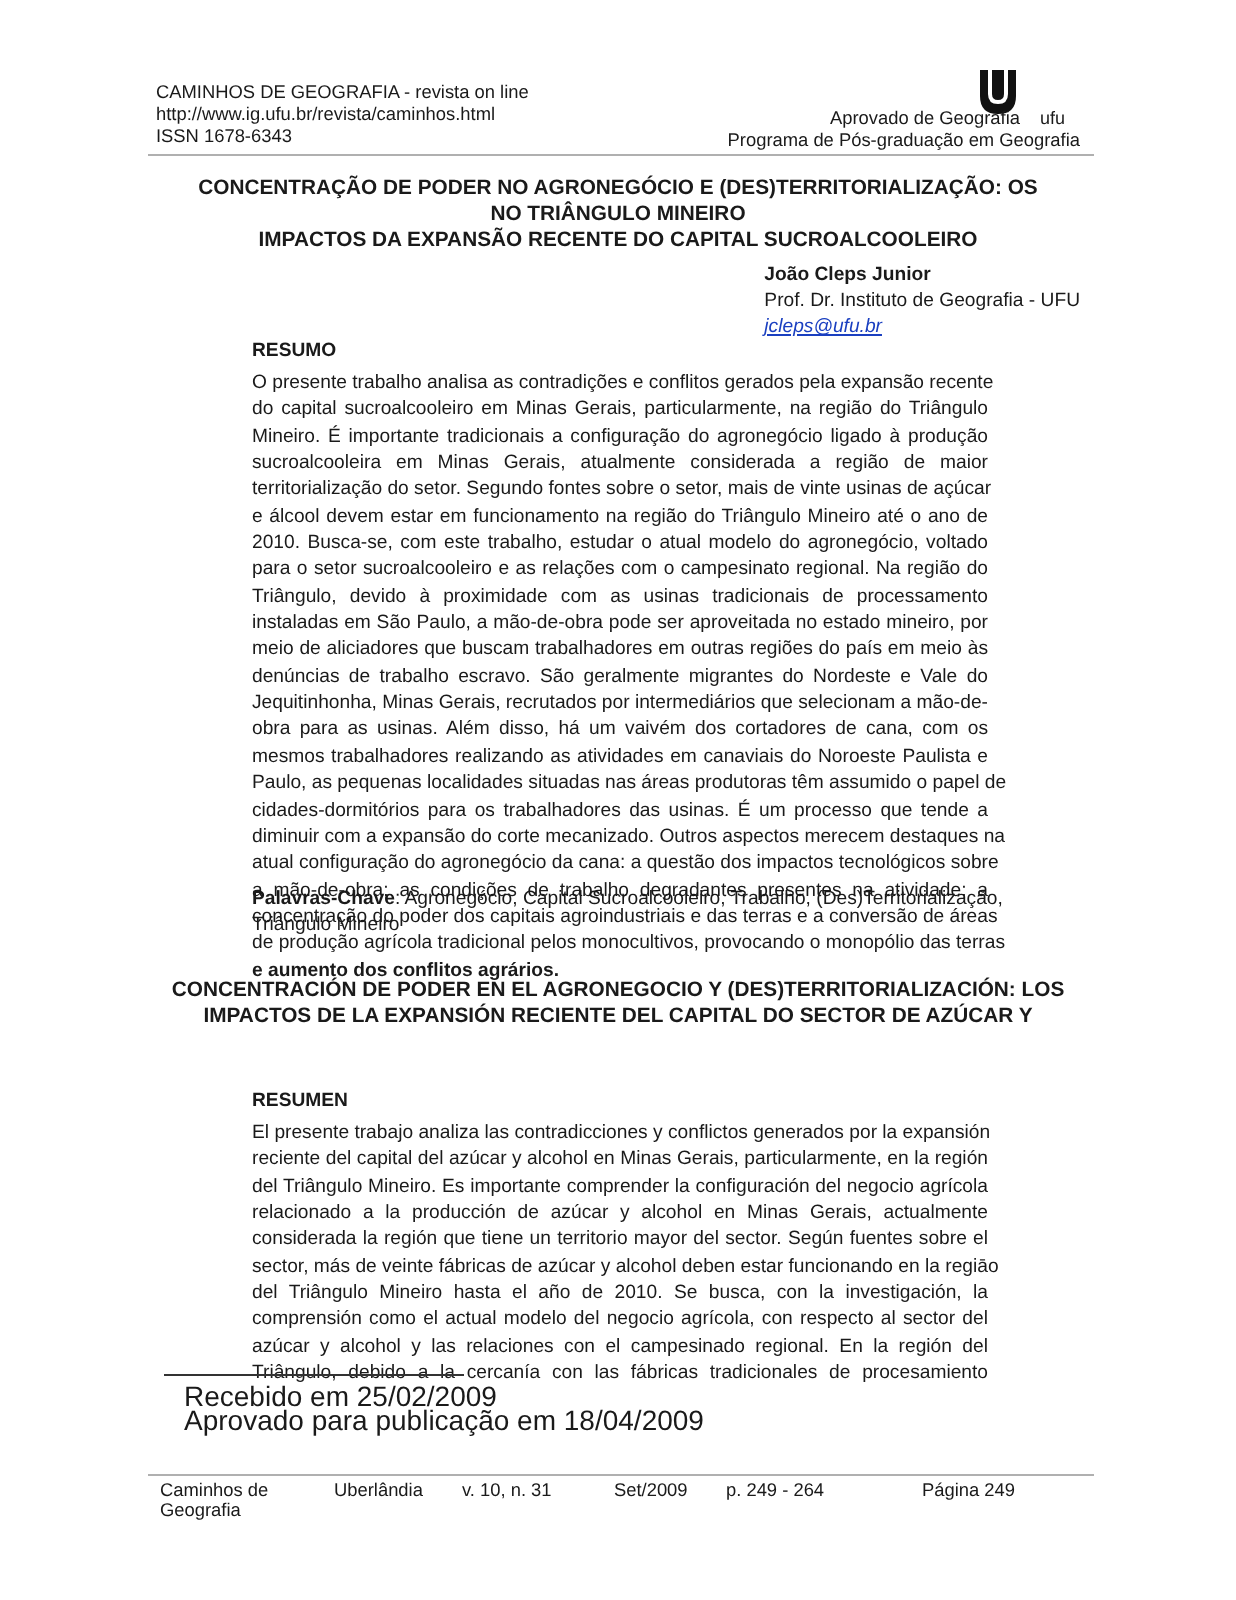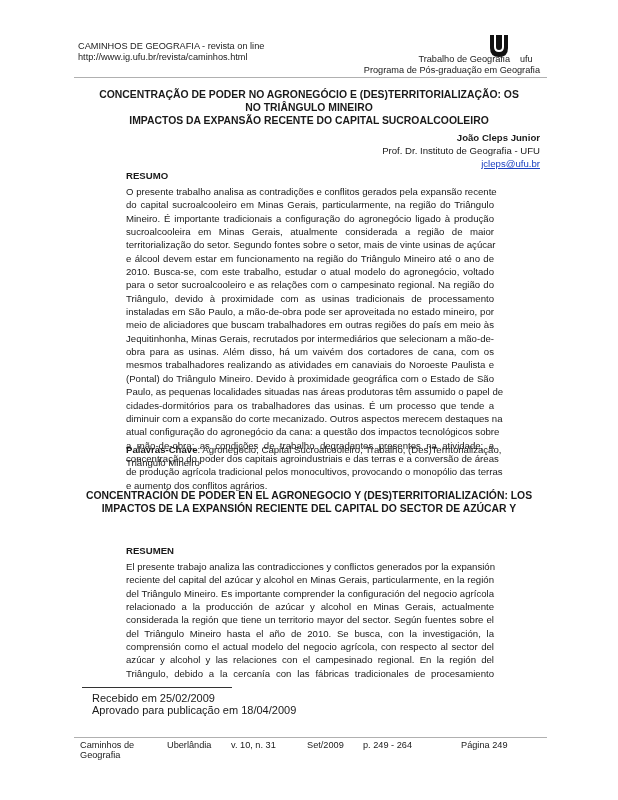--- a/index.html
+++ b/index.html
@@ -4,47 +4,48 @@
 <style>
   html,body{margin:0;padding:0;background:#fff;}
   body{width:618px;height:800px;position:relative;overflow:hidden;font-family:"Liberation Sans",sans-serif;color:#1a1a1a;}
   .abs{position:absolute;}
   .hdr-left{left:78px;top:41px;font-size:9.2px;line-height:11px;}
   .hdr-right{right:78px;top:54px;font-size:9.2px;line-height:11px;text-align:right;}
   .logo{position:absolute;left:487px;top:35px;width:24px;height:22px;}
   .ufu{position:absolute;left:520px;top:54px;font-size:9px;}
   .rule{position:absolute;left:74px;width:473px;height:1px;background:#b0b0b0;}
   .title{left:80px;width:458px;text-align:center;font-weight:bold;font-size:10.4px;line-height:13px;}
-  .author{right:78px;text-align:right;font-size:9.6px;line-height:13px;}
+  .author{right:78px;text-align:left;font-size:9.6px;line-height:13px;}
   .author b{font-weight:bold;}
-  .author a{color:#1a3fc0;text-decoration:underline;}
+  .author a{color:#1a3fc0;text-decoration:underline;font-style:italic;}
   .sec{left:126px;font-weight:bold;font-size:9.6px;}
   .para{left:126px;width:368px;font-size:9.6px;line-height:13.35px;text-align:justify;}
   .para span.l{display:block;text-align:justify;text-align-last:justify;white-space:nowrap;}
-  .para span.l.last{text-align-last:left;}
+  .para span.l.last{text-align-last:left;font-weight:bold;}
   .kw{left:126px;width:380px;font-size:9.6px;line-height:13px;}
   .fn-rule{position:absolute;left:82px;top:687px;width:150px;height:1px;background:#333;}
-  .fn{left:92px;top:693px;font-size:11px;line-height:11.5px;}
+  .fn{left:92px;top:693px;font-size:14px;line-height:11.5px;}
   .foot{position:absolute;left:74px;top:740px;width:473px;font-size:9.2px;display:flex;}
   .foot span{display:inline-block;}
 </style>
 </head>
 <body>
 
 <div class="abs hdr-left">
   <div>CAMINHOS DE GEOGRAFIA - revista on line</div>
   <div>http://www.ig.ufu.br/revista/caminhos.html</div>
+  <div>ISSN 1678-6343</div>
 </div>
 <svg class="logo" viewBox="0 0 24 22">
   <path d="M3 0 H21 V13 Q21 22 12 22 Q3 22 3 13 Z" fill="#111"></path>
   <path d="M8 0 V12 Q8 16 12 16 Q16 16 16 12 V0" fill="none" stroke="#fff" stroke-width="2"></path>
 </svg>
 <div class="ufu">ufu</div>
 <div class="abs hdr-right">
-  <div style="padding-right:30px">Trabalho de Geografia</div>
+  <div style="padding-right:30px">Aprovado de Geografia</div>
   <div>Programa de Pós-graduação em Geografia</div>
 </div>
 <div class="rule" style="top:77px"></div>
 
 <div class="abs title" style="top:88px">
   <div>CONCENTRAÇÃO DE PODER NO AGRONEGÓCIO E (DES)TERRITORIALIZAÇÃO:  OS</div>
   <div>NO TRIÂNGULO MINEIRO</div>
   <div>IMPACTOS DA EXPANSÃO RECENTE DO CAPITAL SUCROALCOOLEIRO</div>
 </div>
 
@@ -61,24 +62,24 @@
     <span class="l">do capital sucroalcooleiro em Minas Gerais, particularmente, na região do Triângulo</span>
     <span class="l">Mineiro.  É importante tradicionais a configuração do agronegócio ligado à produção</span>
     <span class="l">sucroalcooleira em Minas Gerais, atualmente considerada a região de maior</span>
     <span class="l">territorialização do setor. Segundo fontes sobre o setor, mais de vinte usinas de açúcar</span>
     <span class="l">e álcool devem estar em funcionamento na região do Triângulo Mineiro até o ano de</span>
     <span class="l">2010. Busca-se, com este trabalho, estudar o atual modelo do agronegócio, voltado</span>
     <span class="l">para o setor sucroalcooleiro e as relações com o campesinato regional. Na região do</span>
     <span class="l">Triângulo, devido à proximidade com as usinas tradicionais de processamento</span>
     <span class="l">instaladas em São Paulo, a mão-de-obra pode ser aproveitada no estado mineiro, por</span>
     <span class="l">meio de aliciadores que buscam trabalhadores em outras regiões do país em meio às</span>
+    <span class="l">denúncias de trabalho escravo. São geralmente migrantes do Nordeste e Vale do</span>
     <span class="l">Jequitinhonha, Minas Gerais, recrutados por intermediários que selecionam a mão-de-</span>
     <span class="l">obra para as usinas. Além disso, há um vaivém dos cortadores de cana, com os</span>
     <span class="l">mesmos trabalhadores realizando as atividades em canaviais do Noroeste Paulista e</span>
-    <span class="l">(Pontal) do Triângulo Mineiro. Devido à proximidade geográfica com o Estado de São</span>
     <span class="l">Paulo, as pequenas localidades situadas nas áreas produtoras têm assumido o papel de</span>
     <span class="l">cidades-dormitórios para os trabalhadores das usinas. É um processo que tende a</span>
     <span class="l">diminuir com a expansão do corte mecanizado. Outros aspectos merecem destaques na</span>
     <span class="l">atual configuração do agronegócio da cana: a questão dos impactos tecnológicos sobre</span>
     <span class="l">a mão-de-obra; as condições de trabalho degradantes presentes na atividade; a</span>
     <span class="l">concentração do poder dos capitais agroindustriais e das terras e a conversão de áreas</span>
     <span class="l">de produção agrícola tradicional pelos monocultivos, provocando o monopólio das terras</span>
     <span class="l last">e aumento dos conflitos agrários.</span>
   </div>
 
@@ -93,20 +94,21 @@
 </div>
 
 <div class="abs sec" style="top:545px">RESUMEN</div>
 
 <div class="abs para" style="top:560px" id="es-para">
     <span class="l">El presente trabajo  analiza las contradicciones y conflictos generados por la expansión</span>
     <span class="l">reciente del capital del azúcar y alcohol en Minas Gerais, particularmente, en la región</span>
     <span class="l">del Triângulo Mineiro.  Es importante comprender la configuración del negocio agrícola</span>
     <span class="l">relacionado a la producción de azúcar y alcohol en Minas Gerais, actualmente</span>
     <span class="l">considerada la región que tiene un  territorio mayor del sector. Según fuentes sobre el</span>
+    <span class="l">sector, más de veinte fábricas de azúcar y alcohol deben estar funcionando en la regiāo</span>
     <span class="l">del Triângulo Mineiro hasta el año de 2010. Se busca, con la investigación, la</span>
     <span class="l">comprensión como el actual modelo del negocio agrícola, con respecto al  sector del</span>
     <span class="l">azúcar y alcohol y las relaciones con el campesinado regional. En la región del</span>
     <span class="l">Triângulo, debido a la cercanía con las fábricas tradicionales de procesamiento</span>
   </div>
 
 <div class="fn-rule"></div>
 <div class="abs fn">
   <div>Recebido em 25/02/2009</div>
   <div>Aprovado para publicação em 18/04/2009</div>

